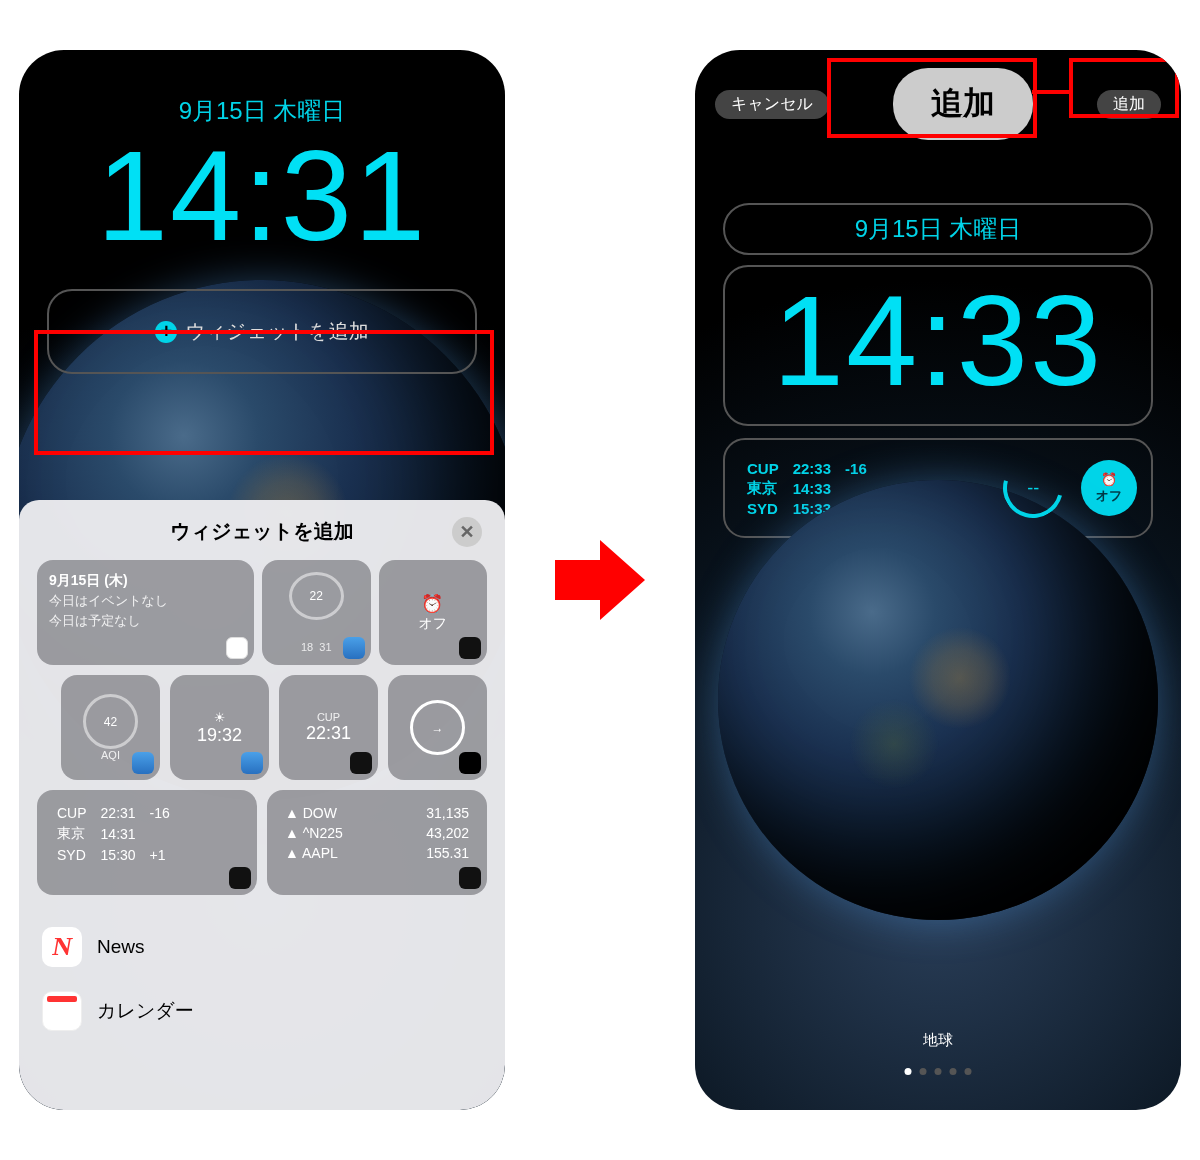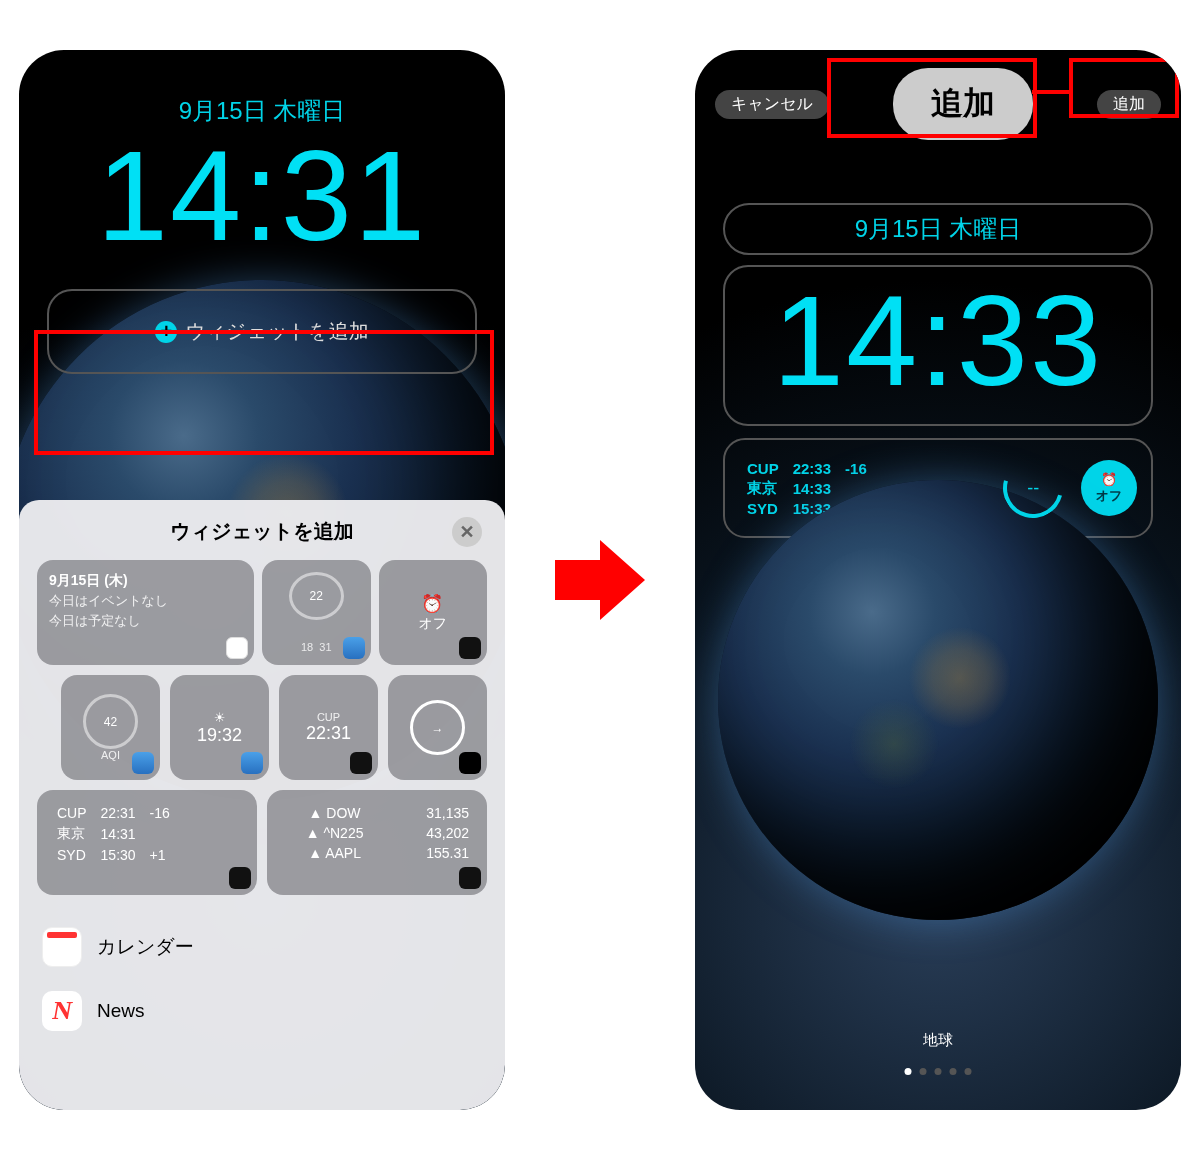--- a/index.html
+++ b/index.html
@@ -28,21 +28,21 @@
 .r1 { grid-template-columns:2fr 1fr 1fr;gap:8px; } .r2 { grid-template-columns:1fr 1fr 1fr 1fr;padding-left:24px; } .r3 { grid-template-columns:1fr 1fr; }
 .wg { background:rgba(130,130,135,.75); border-radius:16px; padding:12px; color:#fff; position:relative; height:105px; font-size:14px; }
 .wg .badge { position:absolute; right:6px; bottom:6px; width:22px; height:22px; border-radius:6px; }
 .b-cal{background:#fff;border:1px solid #ddd;} .b-wea{background:linear-gradient(#4aa0e8,#2870c0);} .b-clk{background:#111;} .b-act{background:#000;} .b-stk{background:#111;}
 .wg.cal .t{font-weight:600;} .wg.cal .s{opacity:.85;font-size:13px;margin-top:2px;}
 .wg.temp,.wg.alarm,.wg.aqi,.wg.sun,.wg.city,.wg.ring{display:flex;align-items:center;justify-content:center;flex-direction:column;}
 .circ{width:55px;height:55px;border-radius:50%;border:3px solid rgba(255,255,255,.5);display:flex;align-items:center;justify-content:center;font-size:12px;}
 .wg.temp .lo{font-size:11px;opacity:.8;margin-top:21px;}
 .wg.city .lbl,.wg.aqi .lbl{font-size:11px;opacity:.85;}
 .wg.world td{font-size:14px;padding:1px 6px;}
-.wg.stock td{font-size:14px;padding:1px 4px;text-align:center;}
+.wg.stock td{font-size:14px;padding:1px 4px;}
 .applist { margin-top:20px; }
 .app { display:flex; align-items:center; gap:15px; padding:12px 5px; font-size:19px; font-weight:500; }
 .app .ic { width:40px; height:40px; border-radius:10px; }
 .ic-news{background:#fff;display:flex;align-items:center;justify-content:center;} .ic-news::after{content:"N";color:#f33;font-weight:900;font-family:serif;font-size:26px;transform:skewX(-10deg);}
 .ic-cal{background:#fff;border:1px solid #eee;position:relative;} .ic-cal::before{content:"";position:absolute;top:4px;left:4px;right:4px;height:6px;background:#f33;border-radius:2px;}
 .p2 .top { display:flex; justify-content:space-between; align-items:center; padding:18px 20px; }
 .pill { background:#444; color:#fff; border-radius:20px; padding:4px 16px; font-size:16px; font-weight:500; }
 .pill.big { background:#ccc; color:#000; font-size:32px; padding:14px 38px; border-radius:35px; font-weight:600; }
 .p2 .widget-row { margin:12px auto 0; width:430px; height:100px; border:2px solid #555; border-radius:22px; display:flex; align-items:center; padding:10px 14px; gap:18px; color:#00d4e8; }
 .p2 .wc td { font-size:15px; padding:0 6px; font-weight:600; }
@@ -152,26 +152,26 @@
                   <td style="text-align:right">155.31</td>
                 </tr>
           </tbody>
             </table>
           <span class="badge b-stk"></span>
         </div>
       </div>
     </div>
     <div class="applist">
       <div class="app">
+        <div class="ic ic-news"></div>
+        <span>News</span>
+      </div>
+      <div class="app">
         <div class="ic ic-cal"></div>
         <span>カレンダー</span>
-      </div>
-      <div class="app">
-        <div class="ic ic-news"></div>
-        <span>News</span>
       </div>
     </div>
   </div>
 </div>
 
 <div class="arrow">
 <svg viewBox="0 0 90 100">
       <polygon points="0,30 45,30 45,10 90,50 45,90 45,70 0,70" fill="red"></polygon>
     </svg>
 </div>

